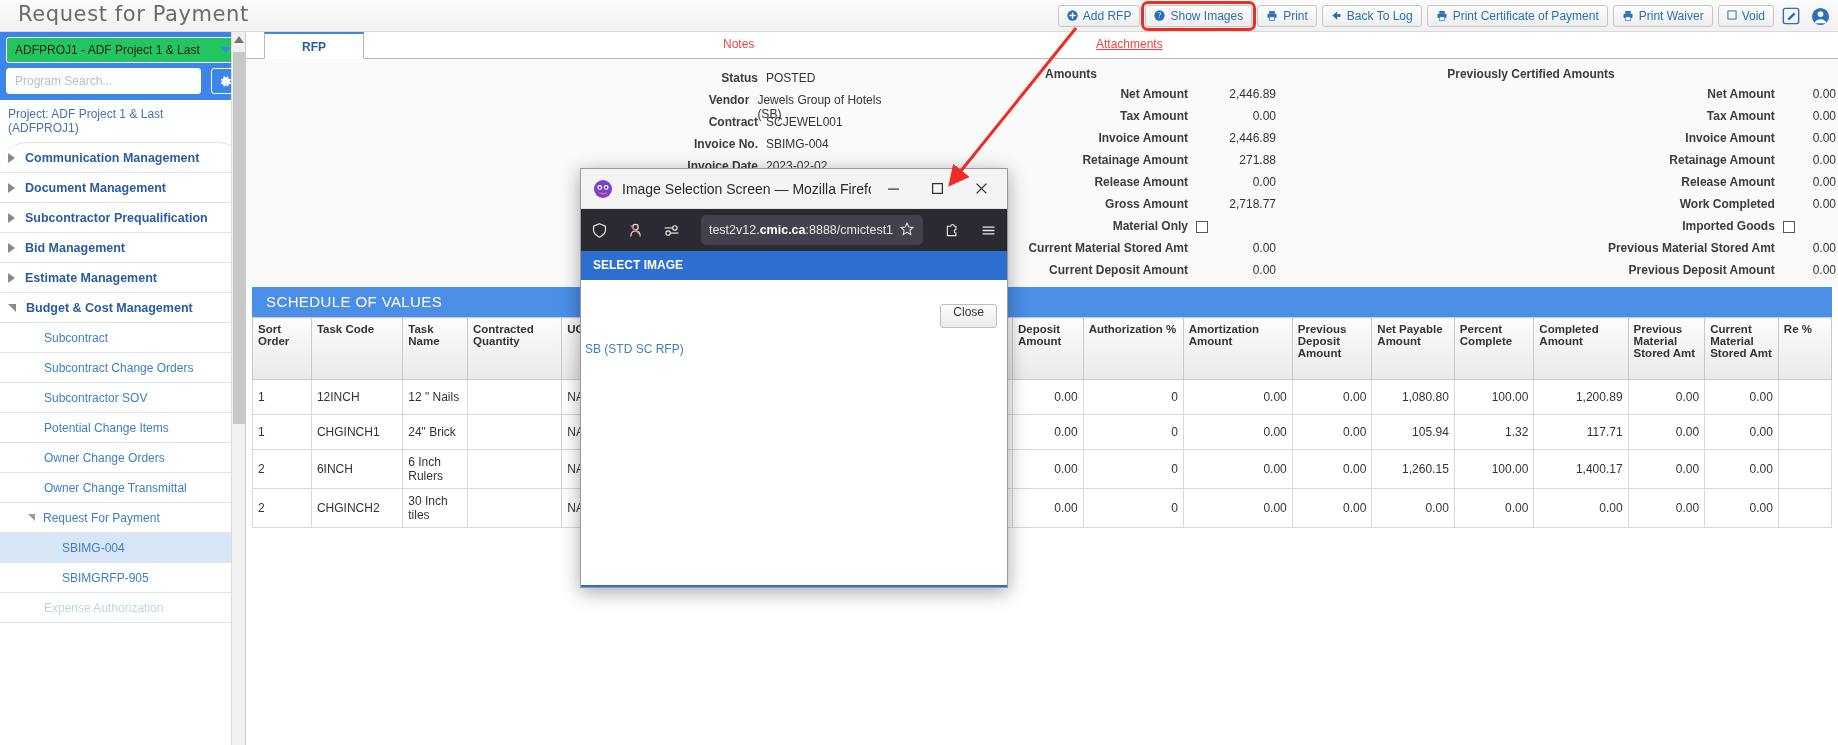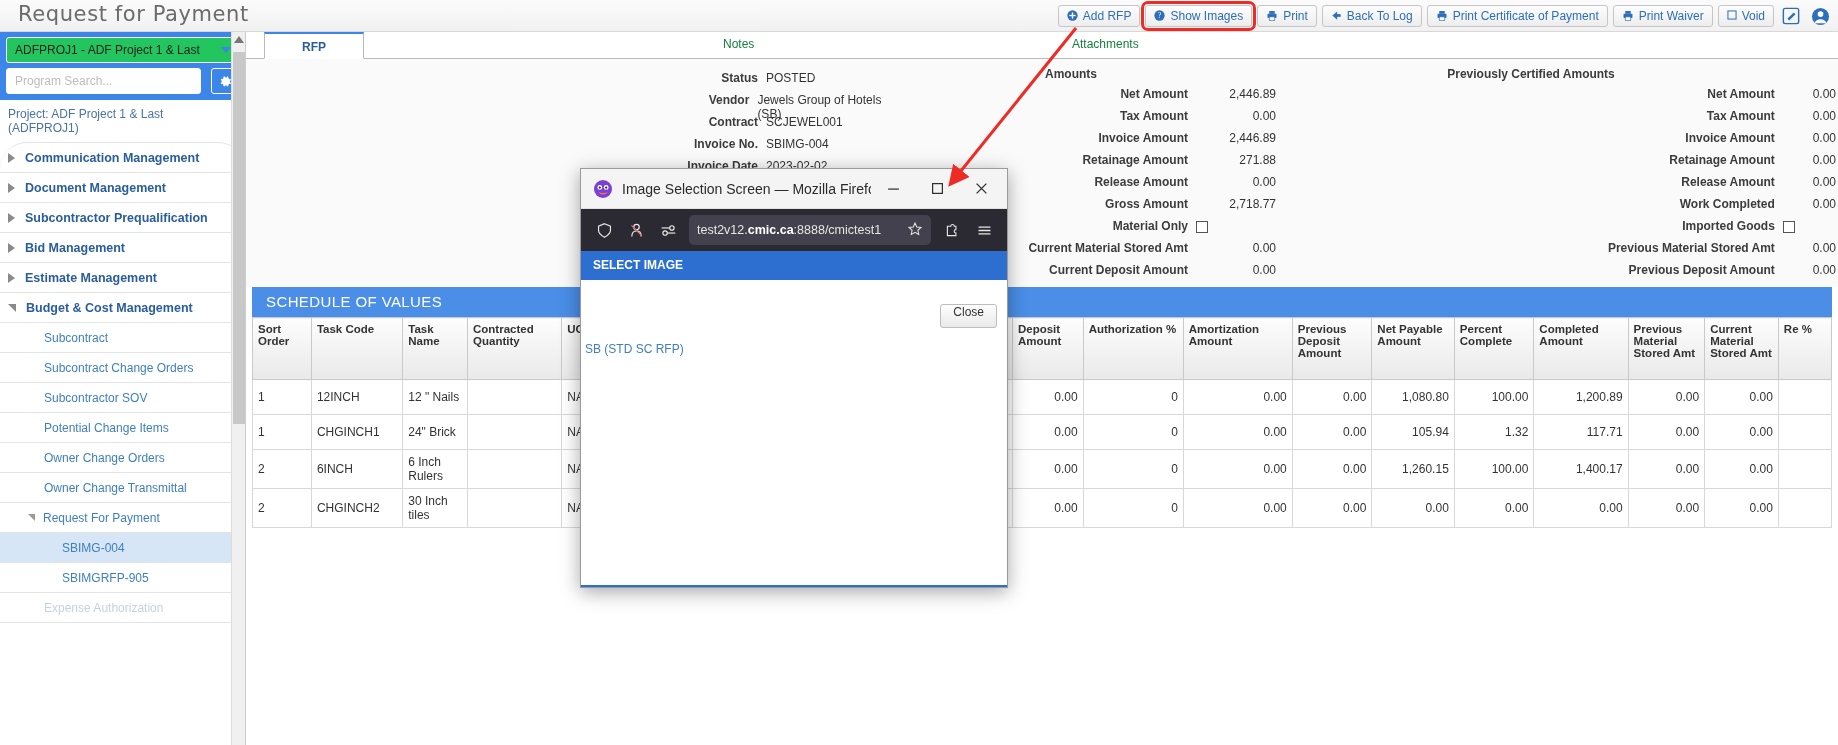--- a/index.html
+++ b/index.html
@@ -108,29 +108,29 @@
   
   .main {
     position: absolute; left: 246px; top: 32px; width: 1592px; height: 713px;
     background: #fff; overflow: hidden;
   }
   .tabs {
     position: relative; height: 27px; border-bottom: 1px solid #b9b9b9; background: #fff;
     display: flex; align-items: flex-end;
   }
   .tab {
-    height: 27px; line-height: 26px; padding: 0 22px; font-size: 12px; color: #15803d;
+    height: 27px; line-height: 26px; padding: 0 22px; font-size: 12px; color: #ef4444;
     cursor: pointer; text-align: center;
   }
   .tab.active {
     border: 1px solid #b9b9b9; border-bottom: 1px solid #fff; border-top: 2px solid #3b86e8;
     background: #fff; margin-bottom: -1px; color: #2a5d9e; font-weight: bold;
   }
   .tab.pos-notes { position: absolute; left: 455px; bottom: 0; }
-  .tab.pos-attach { position: absolute; left: 804px; bottom: 0; }
+  .tab.pos-attach { position: absolute; left: 828px; bottom: 0; text-decoration: underline; }
 
   .detail-area { position: relative; height: 228px; background: #fafafa; }
   .fieldcol { position: absolute; }
   .frow { display: flex; align-items: flex-start; height: 22px; margin-bottom: 0; margin-left: 40px; }
   .flabel { text-align: right; font-weight: bold; color: #3c3c3c; font-size: 12px; padding-right: 8px; }
   .fval { color: #333; font-size: 12px; }
   .fval.num { text-align: right; }
   .colhead { font-weight: bold; color: #3c3c3c; font-size: 12px; text-align: center; }
   .chk {
     display: inline-block; width: 12px; height: 12px; border: 1px solid #555; background: #fff;
@@ -163,21 +163,21 @@
     box-shadow: 0 4px 18px rgba(0,0,0,.35); overflow: hidden;
   }
   .ff-title {
     height: 40px; background: #f4f4f4; display: flex; align-items: center;
     padding: 0 4px 0 12px; border-bottom: 1px solid #e2e2e2;
   }
   .ff-title .ficon { width: 20px; height: 20px; margin-right: 9px; flex: 0 0 auto; }
   .ff-title .ttext { flex: 1; font-size: 14px; color: #2b2b2b; white-space: nowrap; overflow: hidden; }
   .ff-wb { width: 44px; height: 38px; display: flex; align-items: center; justify-content: center; cursor: pointer; color: #2b2b2b; }
   .ff-nav {
-    height: 42px; background: #2b2a33; display: flex; align-items: center; padding: 0 8px; gap: 2px;
+    height: 42px; background: #2b2a33; display: flex; align-items: center; padding: 0 8px; gap: 14px;
   }
   .ff-nav .navicon { width: 30px; height: 30px; display: flex; align-items: center; justify-content: center; cursor: pointer; }
   .ff-url {
     flex: 1; height: 30px; background: #42414d; border-radius: 5px; display: flex;
     align-items: center; padding: 0 8px; color: #e8e6e3; font-size: 12.5px; gap: 6px; margin: 0 4px;
   }
   .ff-url .urltext { flex: 1; white-space: nowrap; overflow: hidden; }
   .ff-url .urltext b { color: #fff; }
   .ff-content { height: 100%; background: #fff; }
   .sel-bar {

